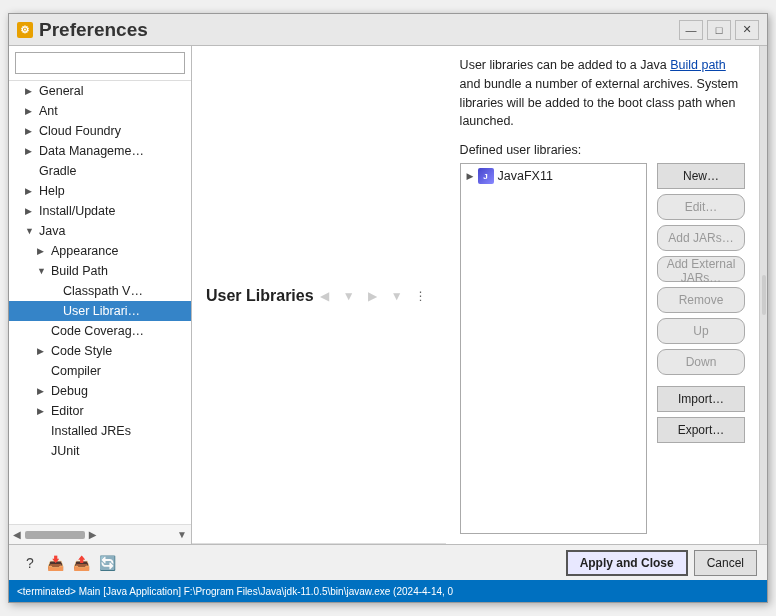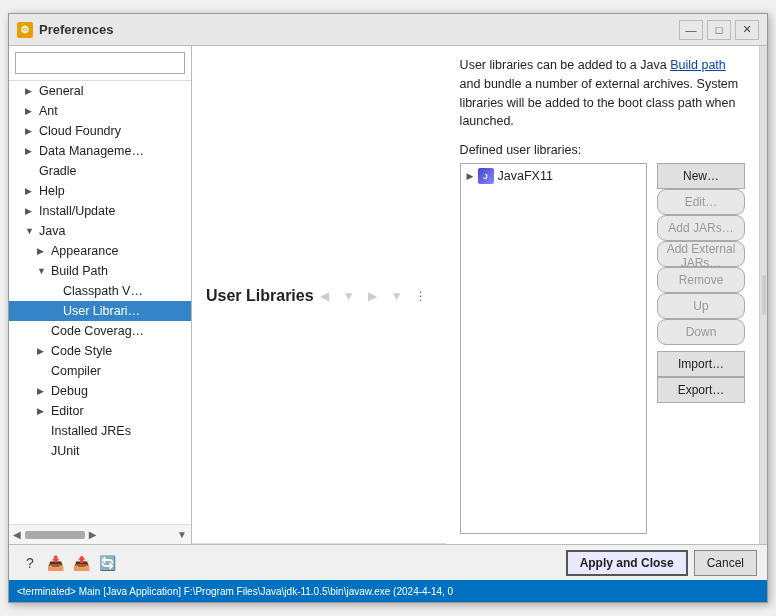--- a/index.html
+++ b/index.html
@@ -41,21 +41,21 @@
       display: flex;
       align-items: center;
       justify-content: center;
       font-size: 10px;
       color: white;
       font-weight: bold;
     }
     .title-bar-title {
       flex: 1;
       font-weight: 600;
-      font-size: 13px;
+      font-size: 19px;
       color: #333;
     }
     .title-bar-controls {
       display: flex;
       gap: 4px;
     }
     .title-btn {
       width: 24px;
       height: 20px;
       background: #e8e8e8;
@@ -219,20 +219,21 @@
       color: #222;
     }
     .lib-arrow {
       margin-right: 4px;
       font-size: 9px;
       color: #555;
     }
     .buttons-panel {
       display: flex;
       flex-direction: column;
+      gap: 5px;
       width: 88px;
       flex-shrink: 0;
     }
     .panel-btn {
       width: 100%;
       height: 26px;
       background: #e0e0e0;
       border: 1px solid #aaa;
       cursor: pointer;
       font-size: 12px;

